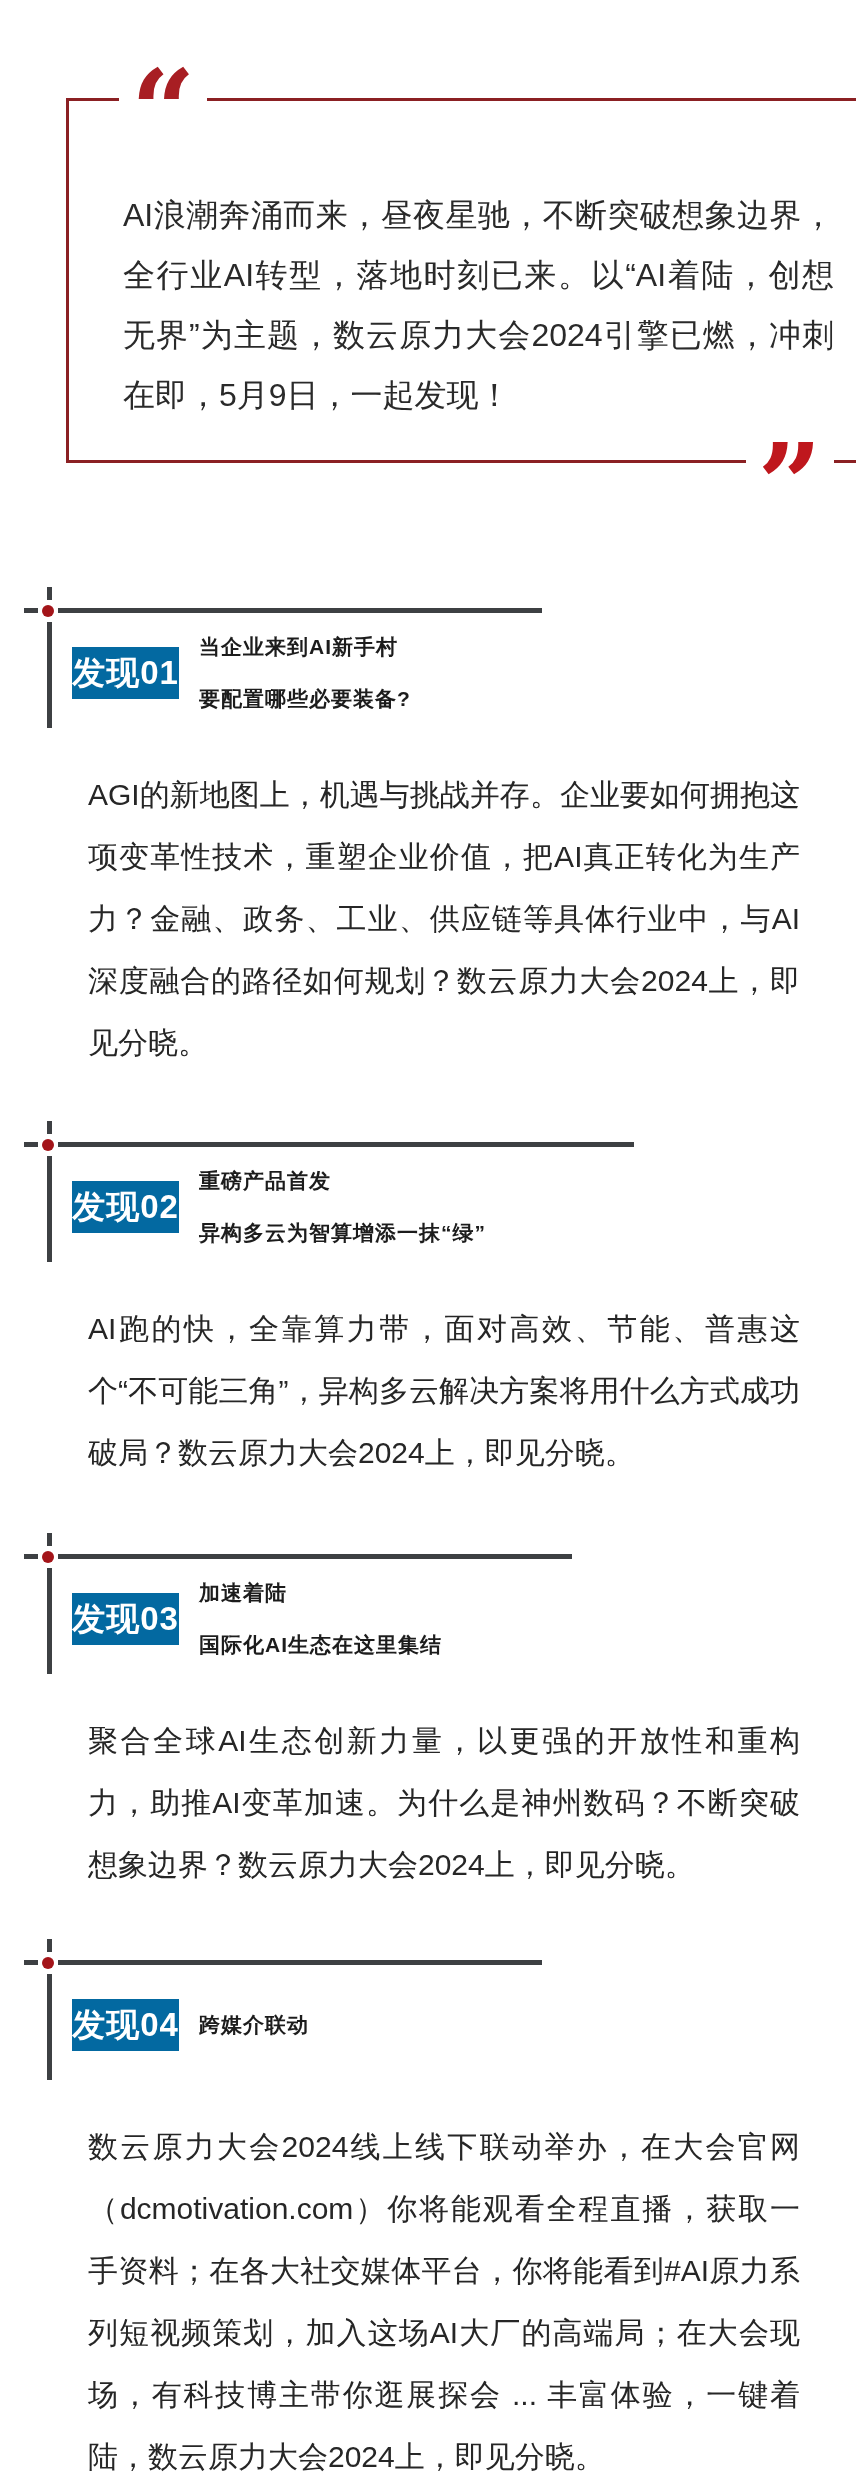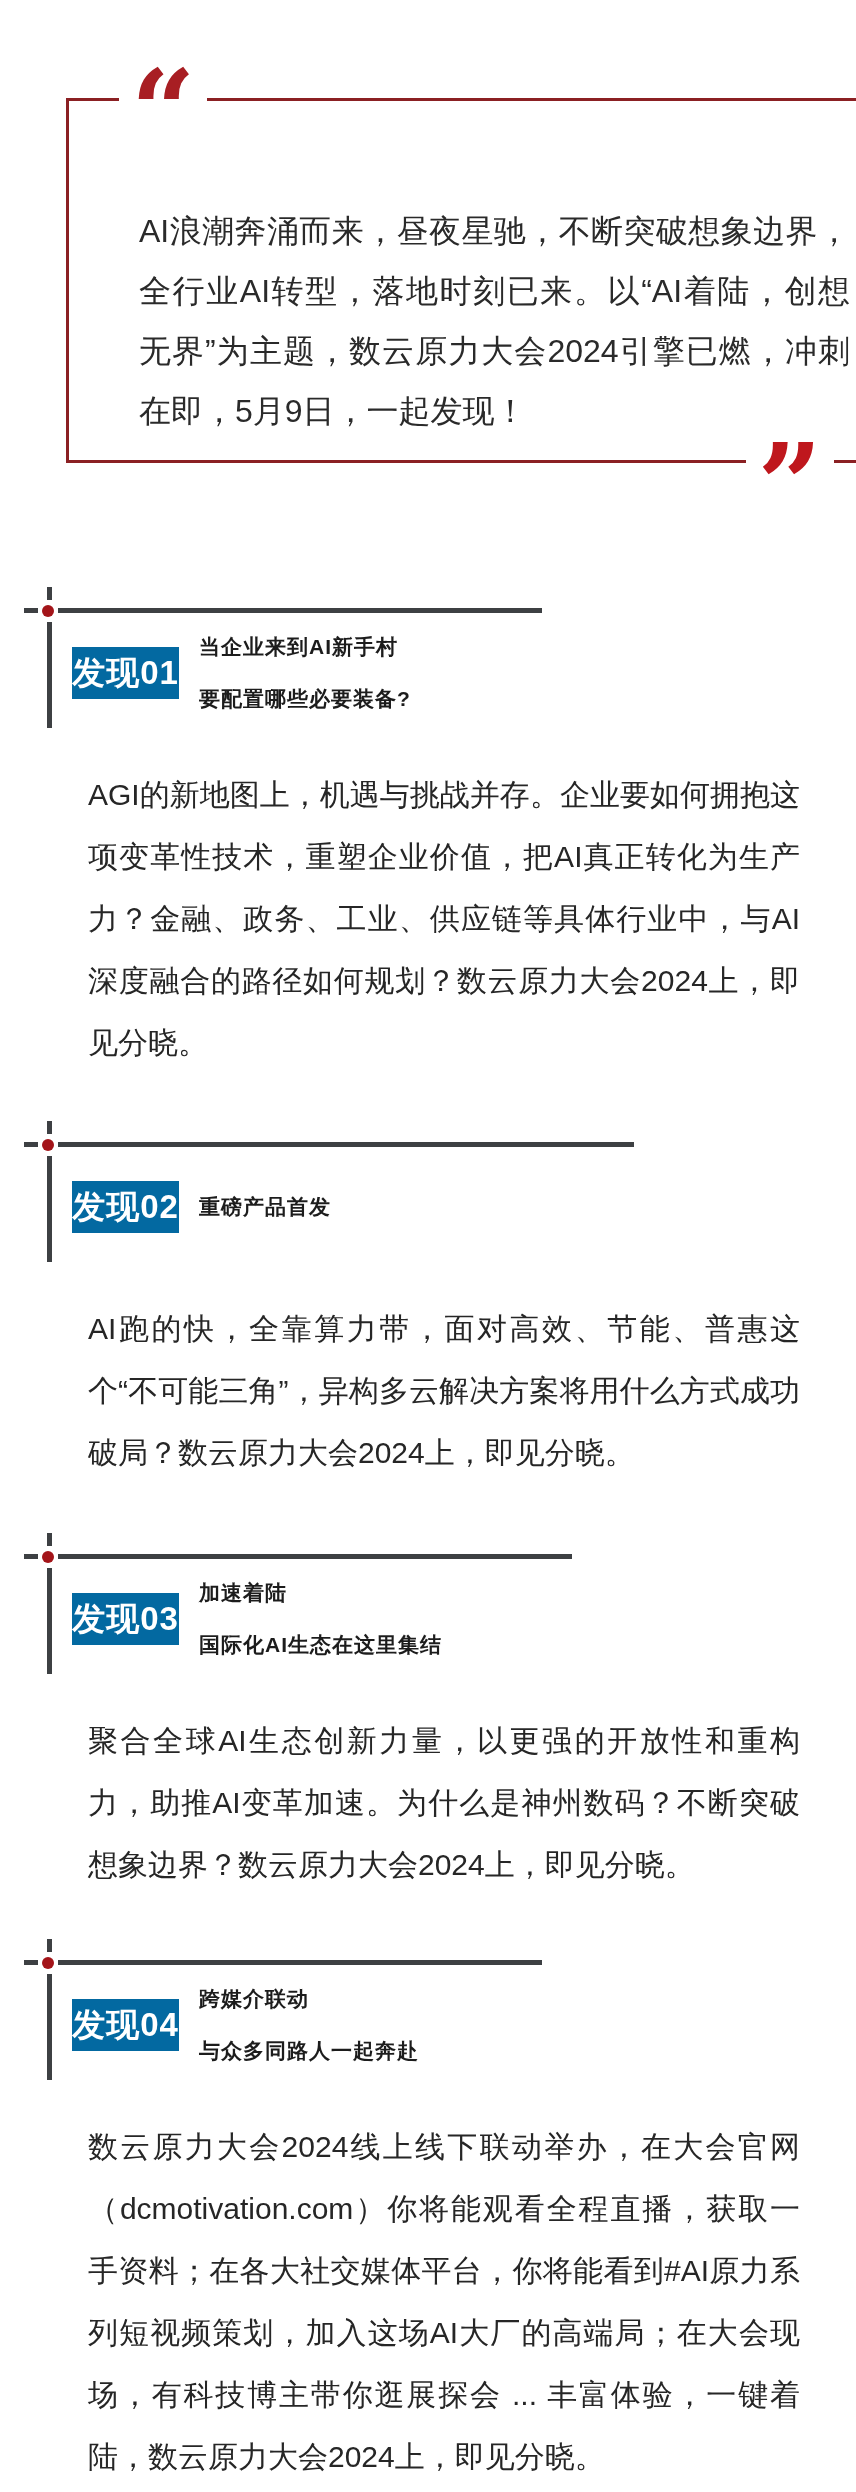--- a/index.html
+++ b/index.html
@@ -23,21 +23,21 @@
     font-weight:700;
     font-size:112px;line-height:1;
     background:#ffffff;
     padding:0 12px;
     user-select:none;
   }
   .q-open{left:50px;top:-46px;color:#a81e23;}
   .q-close{right:34px;top:328px;color:#bf171d;height:88px;overflow:visible;}
   .q-text{
     position:absolute;left:54px;top:84px;width:711px;
-    margin:16px;
+    margin:0;
     font-size:32px;line-height:60px;
     color:#2a2a2a;
     text-align:justify;
     text-justify:inter-ideograph;
   }
   
   .sec{position:absolute;left:0;width:856px;}
   .sec1{top:608px;}
   .sec2{top:1142px;}
   .sec3{top:1554px;}
@@ -115,20 +115,21 @@
   <section class="sec sec2">
     <span class="hdash"></span>
     <span class="dot"></span>
     <span class="vtop"></span>
     <span class="vbot"></span>
     <span class="hline"></span>
     <header class="sec-head">
       <div class="badge">发现02</div>
       <h2 class="titles">
         <span>重磅产品首发</span>
+        <span>异构多云为智算增添一抹“绿”</span>
       </h2>
     </header>
     <p class="sec-body">AI跑的快，全靠算力带，面对高效、节能、普惠这个“不可能三角”，异构多云解决方案将用什么方式成功破局？数云原力大会2024上，即见分晓。</p>
   </section>
 
   <section class="sec sec3">
     <span class="hdash"></span>
     <span class="dot"></span>
     <span class="vtop"></span>
     <span class="vbot"></span>
@@ -146,19 +147,18 @@
   <section class="sec sec4">
     <span class="hdash"></span>
     <span class="dot"></span>
     <span class="vtop"></span>
     <span class="vbot"></span>
     <span class="hline"></span>
     <header class="sec-head">
       <div class="badge">发现04</div>
       <h2 class="titles">
         <span>跨媒介联动</span>
-        <span>与众多同路人一起奔赴</span>
       </h2>
     </header>
     <p class="sec-body">数云原力大会2024线上线下联动举办，在大会官网（dcmotivation.com）你将能观看全程直播，获取一手资料；在各大社交媒体平台，你将能看到#AI原力系列短视频策划，加入这场AI大厂的高端局；在大会现场，有科技博主带你逛展探会 ... 丰富体验，一键着陆，数云原力大会2024上，即见分晓。</p>
   </section>
 
 </div>
 
 </body></html>

